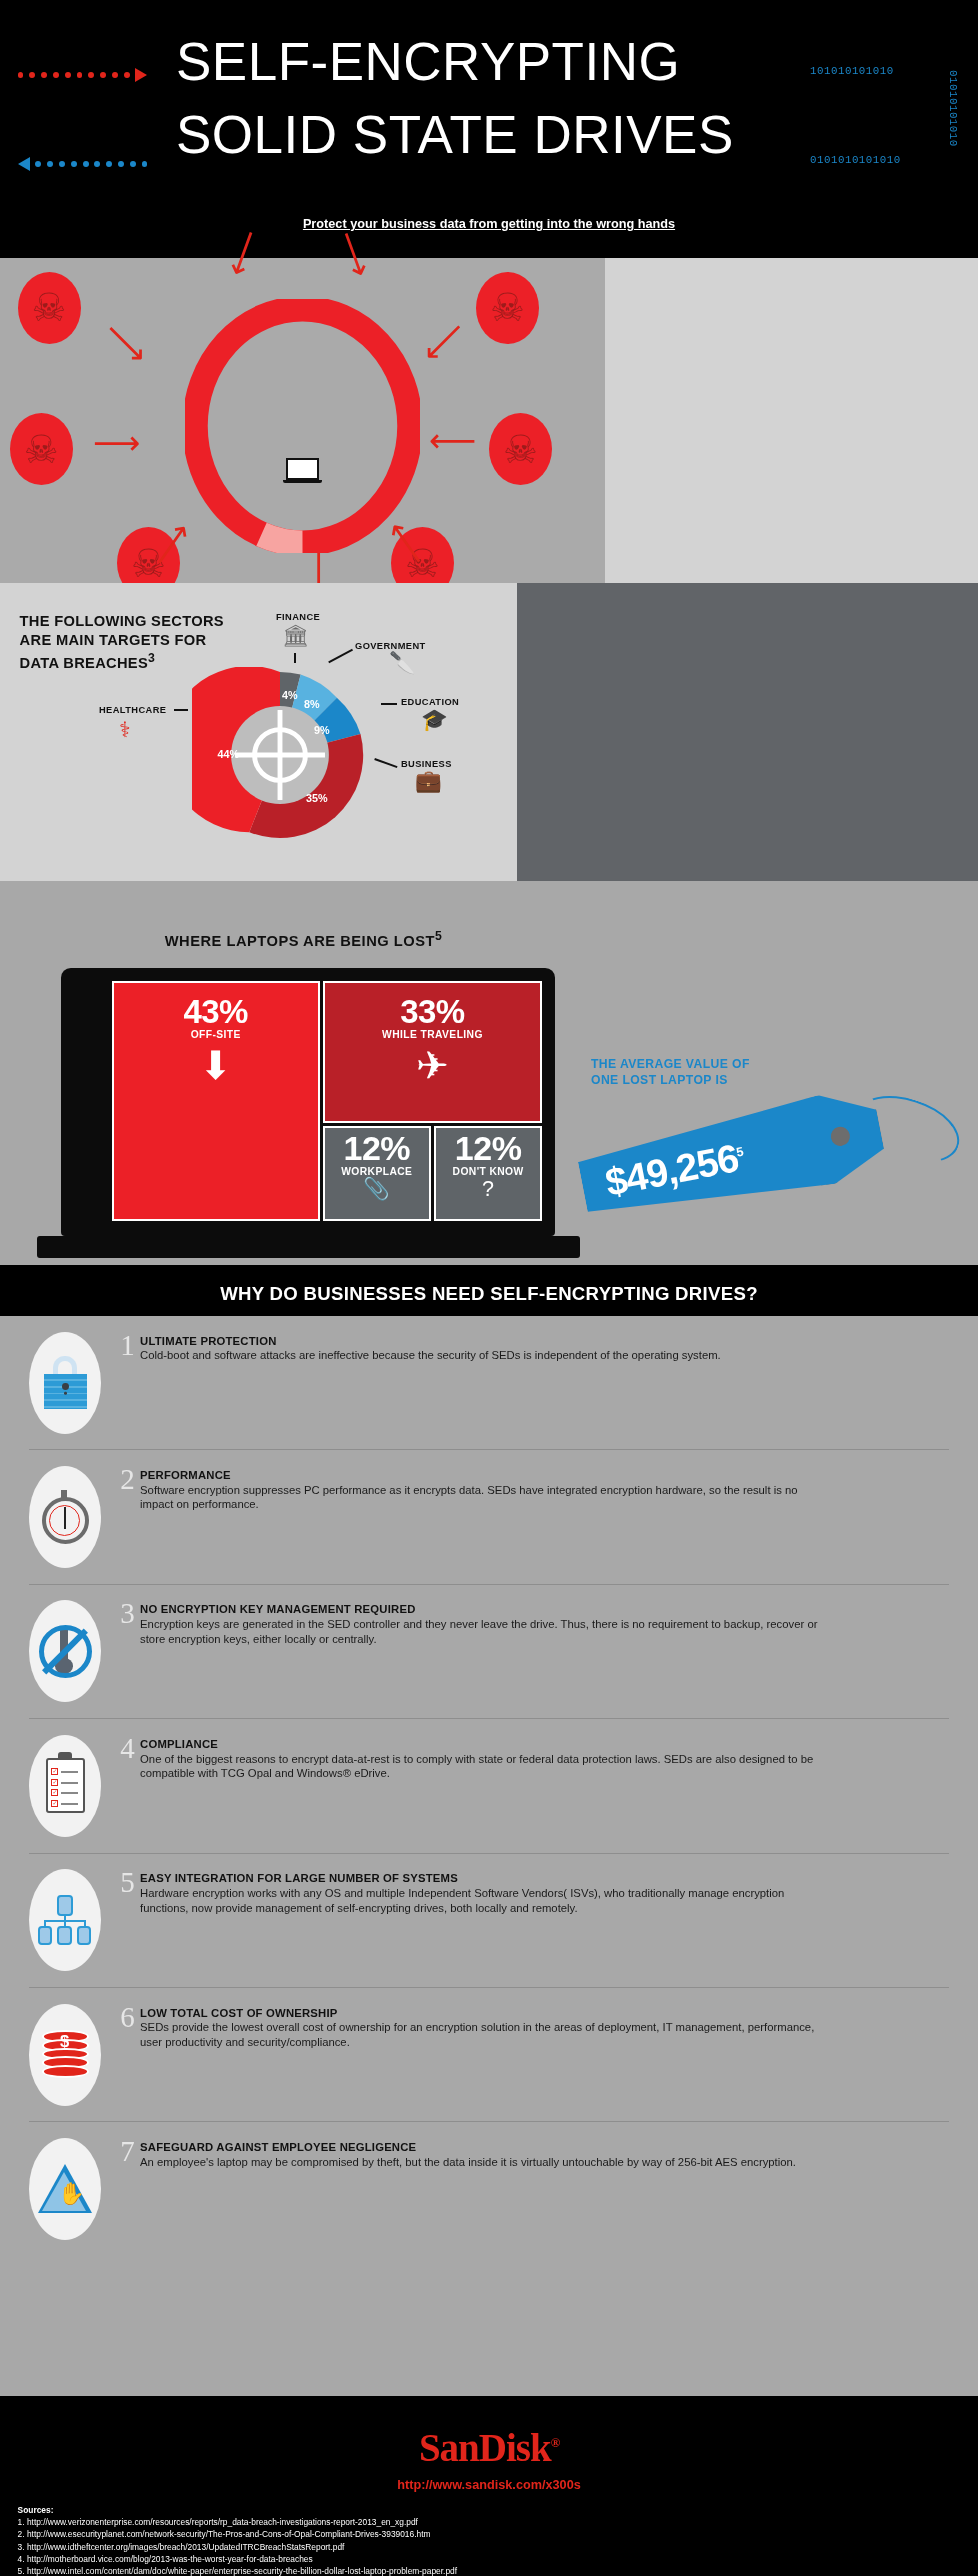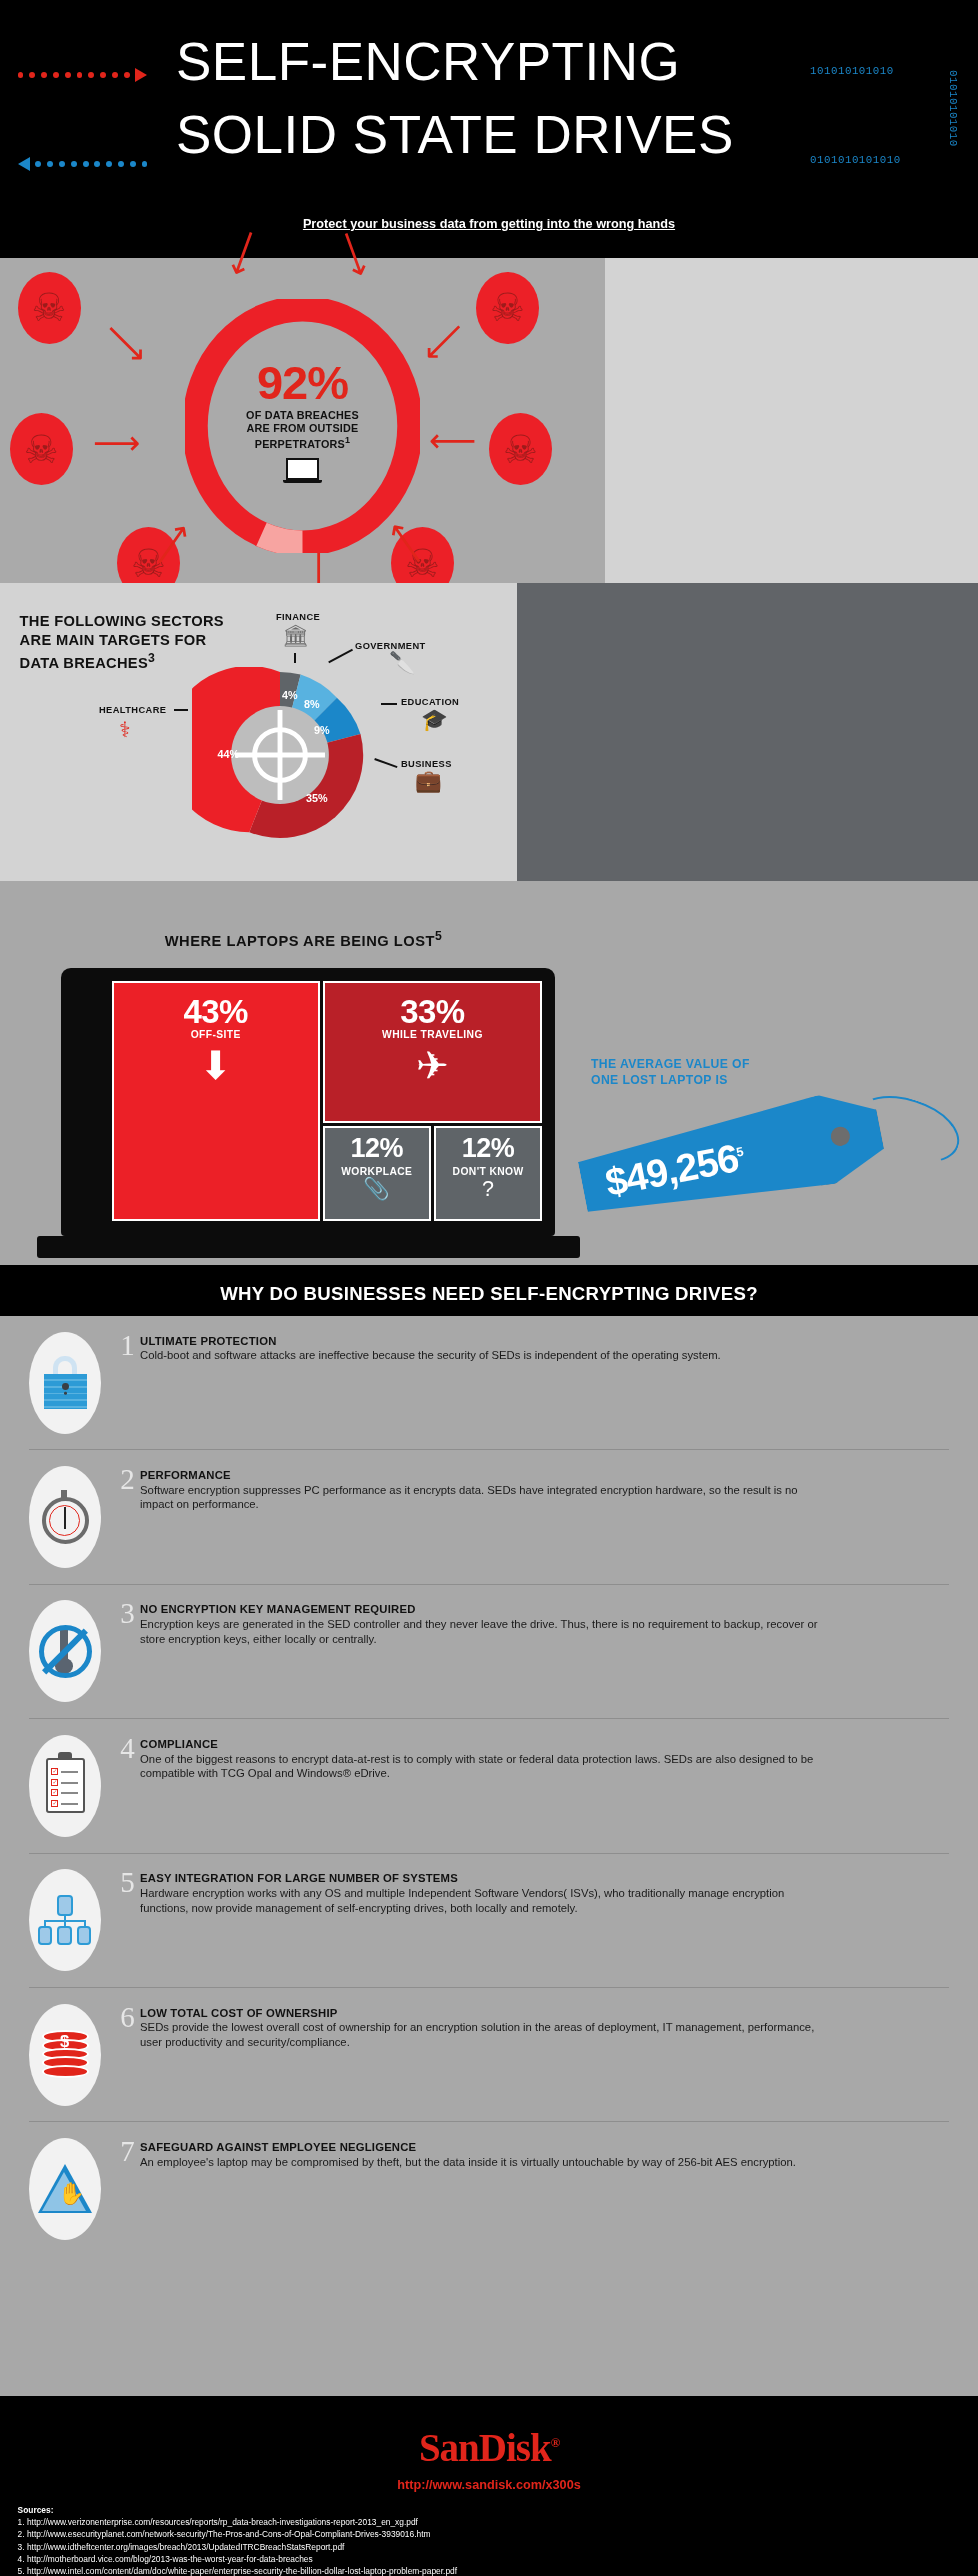--- a/index.html
+++ b/index.html
@@ -73,21 +73,21 @@
   .laptop { position:absolute; left:61px; top:65px; width:494px; }
   .lid { background:#0c0c0c; border-radius:9.8px 9.8px 3.9px 3.9px; padding:12.7px 12.7px 15.7px 12.7px; }
   .screen { display:flex; height:240px; gap:2.9px;padding-left:38px; }
   .cell { position:relative; color:#fff; text-align:center; border:2px solid #fff; }
   .cell .pc { font-size:33px; font-weight:bold; line-height:35px; margin-top:11.7px; letter-spacing:-0.5px;}
   .cell .cl { font-size:10.3px; font-weight:bold; letter-spacing:0.4px; }
   .cell .gi { font-size:39px; line-height:1; margin-top:5.9px; }
   .c43 { width:208px; background:#ec2027; }
   .c33 { background:#b92028; height:142px; }
   .c12a,.c12b { background:#5f6468; height:95px; flex:1; }
-  .c12a .pc,.c12b .pc{ font-size:27px; margin-top:3.9px;}
+  .c12a .pc,.c12b .pc{ font-size:34px; margin-top:3.9px;}
   .col-right { display:flex; flex-direction:column; gap:2.9px; flex:1; }
   .row12 { display:flex; gap:2.9px; }
   .base { height:21.5px; background:#0c0c0c; width:543px; margin-left:-24.5px; border-radius:2.9px; }
 
   .avg { position:absolute; left:591px; top:154px; width:245px;
          color:#1b87c9; font-size:12.2px; font-weight:bold; line-height:15.7px; letter-spacing:0.4px;}
   .tag { position:absolute; left:580px; top:210px; width:303px; height:90px;
          background:#1b87c9; transform:rotate(-11deg);
          clip-path:polygon(0% 22%, 82% 0%, 100% 28%, 100% 72%, 82% 100%, 0% 78%);
          box-shadow:5.9px 7.8px 13.7px rgba(0,0,0,.28);}
@@ -213,28 +213,20 @@
     <div class="arrow-sm" style="left:331px;top:-21.5px;transform:rotate(70deg);">⟶</div>
     <div class="arrow-sm" style="left:147px;top:270px;transform:rotate(-55deg);">⟶</div>
     <div class="arrow-sm" style="left:294px;top:290px;transform:rotate(-90deg);">⟶</div>
     <div class="arrow-sm" style="left:382px;top:270px;transform:rotate(-125deg);">⟶</div>
 
     <div class="donut">
       <svg width="235" height="254" viewBox="0 0 240 260" aria-hidden="true">
         <ellipse cx="120" cy="130" rx="110" ry="120" fill="none" stroke="#ec2027" stroke-width="26"></ellipse>
         <path d="M120 250 A110 120 0 0 1 78 241" fill="none" stroke="#f7a4a1" stroke-width="26"></path>
       </svg>
-      <div class="donut-txt">
-        <div class="d-pct">92%</div>
-        <div class="d-sub">
-          <span>OF DATA BREACHES</span><br>
-          <span>ARE FROM OUTSIDE</span><br>
-          <span>PERPETRATORS</span><sup>1</sup>
-        </div>
-      </div>
       <div class="mini-laptop">
         <div class="mini-screen"></div>
           <div class="mini-base"></div>
       </div>
     </div>
   </div>
 
   <div class="b1-right">
     
     

